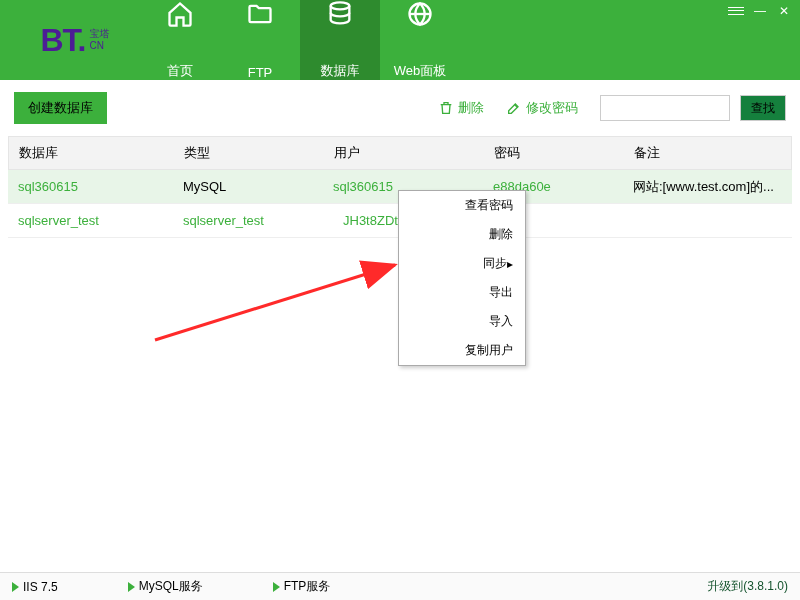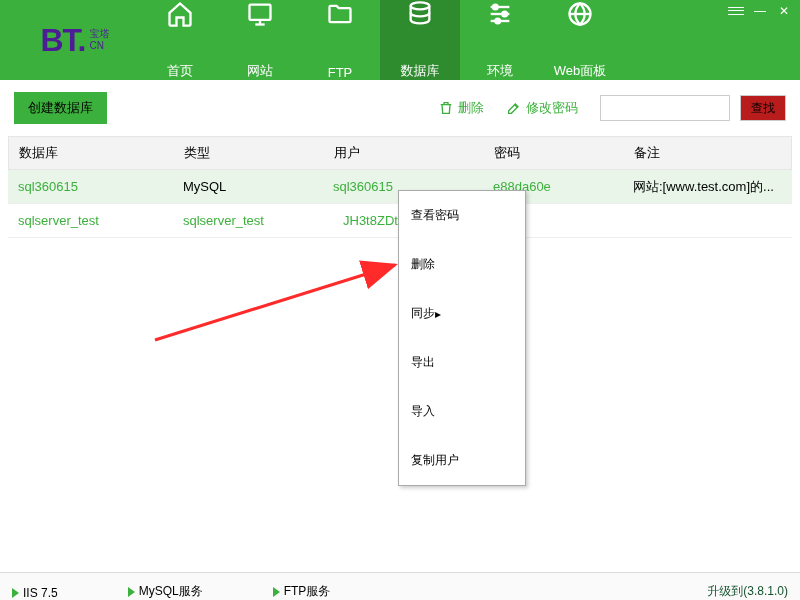--- a/index.html
+++ b/index.html
@@ -18,36 +18,36 @@
 .win-controls { position: absolute; top: 4px; right: 6px; display: flex; gap: 4px; align-items: center; }
 .win-controls div { width: 20px; height: 14px; display: flex; align-items: center; justify-content: center; cursor: pointer; color: #fff; font-size: 12px; }
 .win-controls .wc-menu { width: 16px; border-bottom: 1px solid #fff; border-top: 4px double #fff; height: 8px; }
 
 .toolbar { display: flex; align-items: center; padding: 12px 14px; gap: 10px; }
 .btn-primary { background: #3cb03c; color: #000000; border: none; padding: 7px 14px; font-size: 13px; cursor: pointer; }
 .toolbar-spacer { flex: 1; }
 .toolbar-action { display: inline-flex; align-items: center; gap: 4px; color: #3cb03c; font-size: 13px; cursor: pointer; margin-right: 12px; }
 .toolbar-action svg { width: 16px; height: 16px; stroke: #3cb03c; fill: none; stroke-width: 2; }
 .search-input { width: 130px; height: 26px; border: 1px solid #ccc; padding: 0 6px; font-size: 12px; }
-.btn-search { height: 26px; padding: 0 10px; border: 1px solid #ccc; background: #b91c1c; cursor: pointer; font-size: 12px; }
+.btn-search { height: 26px; padding: 0 10px; border: 1px solid #ccc; background: #15803d; cursor: pointer; font-size: 12px; }
 
 .table { width: calc(100% - 16px); margin: 0 8px; font-size: 13px; }
 .thead { display: flex; background: #f3f3f3; border: 1px solid #e5e5e5; height: 34px; align-items: center; }
 .th, .td { padding: 0 10px; overflow: hidden; text-overflow: ellipsis; white-space: nowrap; }
 .c1 { width: 165px; } .c2 { width: 150px; } .c3 { width: 160px; } .c4 { width: 140px; } .c5 { flex: 1; }
 .row { display: flex; height: 34px; align-items: center; border-bottom: 1px solid #eee; }
 .row.hover { background: #e8f5e8; }
 .link { color: #3cb03c; cursor: pointer; }
 
 .context-menu { position: absolute; left: 398px; top: 190px; width: 128px; background: #fff; border: 1px solid #aaa; box-shadow: 2px 2px 4px rgba(0,0,0,0.2); font-size: 12px; z-index: 10; }
-.context-menu .mi { padding: 16px 12px; cursor: pointer; display: flex; justify-content: flex-start; align-items: center; }
+.context-menu .mi { padding: 6px 12px; cursor: pointer; display: flex; justify-content: flex-end; align-items: center; }
 
 .arrow-svg { position: absolute; left: 150px; top: 230px; pointer-events: none; z-index: 9; }
 
-.footer { position: absolute; bottom: 0; left: 0; right: 0; height: 28px; border-top: 1px solid #ddd; display: flex; align-items: flex-end; font-size: 12px; padding: 0 12px; background: #fafafa; }
+.footer { position: absolute; bottom: 0; left: 0; right: 0; height: 28px; border-top: 1px solid #ddd; display: flex; align-items: center; font-size: 12px; padding: 0 12px; background: #fafafa; }
 .svc { display: flex; align-items: center; gap: 4px; margin-right: 70px; cursor: pointer; }
 .svc .tri { width: 0; height: 0; border-top: 5px solid transparent; border-bottom: 5px solid transparent; border-left: 7px solid #3cb03c; }
 .footer-right { margin-left: auto; color: #14532d; }
 </style>
 </head>
 <body>
 
 <div class="header">
   <div class="logo">
     <span class="logo-text"><span>BT.</span></span>
@@ -55,50 +55,31 @@
   </div>
   <div class="nav">
     <div class="nav-item">
       <svg viewBox="0 0 24 24">
           <path d="M3 11l9-8 9 8v10a1 1 0 01-1 1h-5v-7h-6v7H4a1 1 0 01-1-1z"></path>
         </svg>
       <span>首页</span>
     </div>
     <div class="nav-item">
       <svg viewBox="0 0 24 24">
-          <rect x="3" y="4" width="18" height="13" rx="1"></rect>
-          <line x1="8" y1="21" x2="16" y2="21"></line>
-          <line x1="12" y1="17" x2="12" y2="21"></line>
-        </svg>
-      <span>网站</span>
-    </div>
-    <div class="nav-item">
-      <svg viewBox="0 0 24 24">
           <path d="M3 6a1 1 0 011-1h5l2 2h9a1 1 0 011 1v10a1 1 0 01-1 1H4a1 1 0 01-1-1z"></path>
         </svg>
       <span>FTP</span>
     </div>
     <div class="nav-item active">
       <svg viewBox="0 0 24 24">
           <ellipse cx="12" cy="5" rx="8" ry="3"></ellipse>
           <path d="M4 5v6c0 1.7 3.6 3 8 3s8-1.3 8-3V5"></path>
           <path d="M4 11v6c0 1.7 3.6 3 8 3s8-1.3 8-3v-6"></path>
         </svg>
       <span>数据库</span>
-    </div>
-    <div class="nav-item">
-      <svg viewBox="0 0 24 24">
-          <line x1="4" y1="6" x2="20" y2="6"></line>
-          <line x1="4" y1="12" x2="20" y2="12"></line>
-          <line x1="4" y1="18" x2="20" y2="18"></line>
-          <circle cx="8" cy="6" r="2" fill="#fff"></circle>
-          <circle cx="16" cy="12" r="2" fill="#fff"></circle>
-          <circle cx="10" cy="18" r="2" fill="#fff"></circle>
-        </svg>
-      <span>环境</span>
     </div>
     <div class="nav-item">
       <svg viewBox="0 0 24 24">
           <circle cx="12" cy="12" r="9"></circle>
           <line x1="3" y1="12" x2="21" y2="12"></line>
           <path d="M12 3c2.5 2.5 4 5.7 4 9s-1.5 6.5-4 9c-2.5-2.5-4-5.7-4-9s1.5-6.5 4-9z"></path>
         </svg>
       <span>Web面板</span>
     </div>
   </div>

